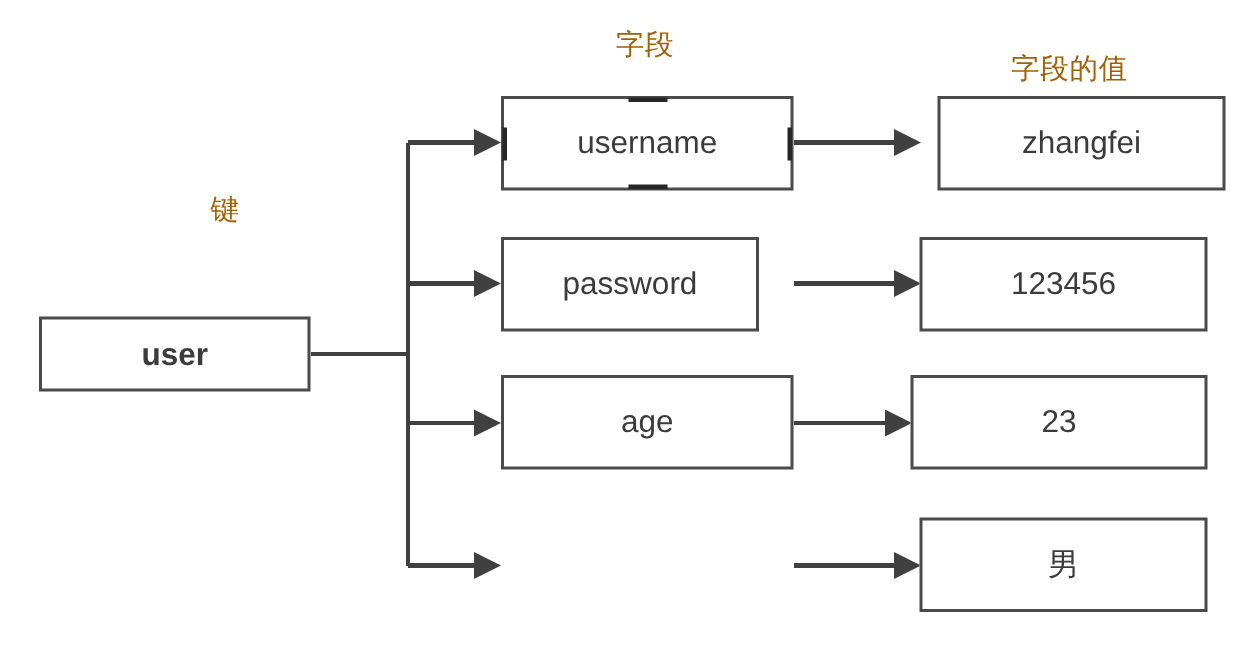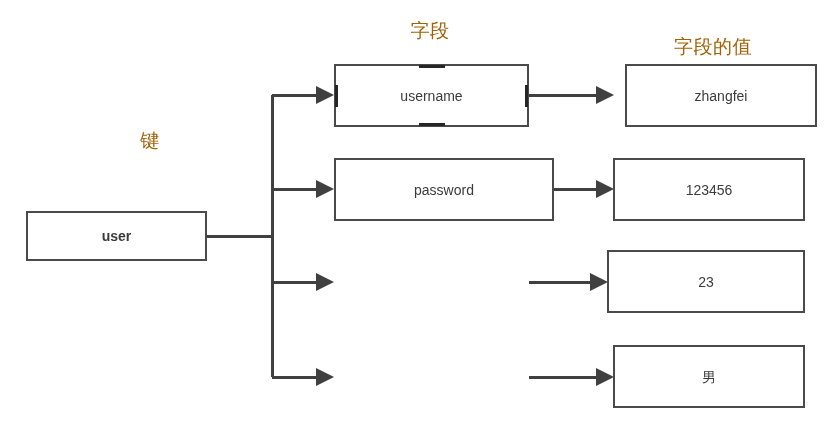--- a/index.html
+++ b/index.html
@@ -37,21 +37,21 @@
     letter-spacing: 0.5px;
   }
   .node {
     position: absolute;
     box-sizing: border-box;
     background: #ffffff;
     border: 2px solid #4a4a4a;
     display: flex;
     align-items: center;
     justify-content: center;
-    font-size: 14px;
+    font-size: 21px;
     color: #3b3b3b;
     white-space: nowrap;
   }
   .node-label {
     display: block;
     line-height: 1;
   }
   
   .port {
     position: absolute;
@@ -115,24 +115,27 @@
   </div>
 
   <div class="node" style="left:334px; top:64px; width:195px; height:63px;">
     <span class="port port-left"></span>
     <span class="port port-right"></span>
     <span class="port port-top"></span>
     <span class="port port-bottom"></span>
     <span class="node-label">username</span>
   </div>
 
-  <div class="node" style="left:334px; top:158px; width:220px; height:63px;">
+  <div class="node" style="left:334px; top:158px; width:172px; height:63px;">
     <span class="node-label">password</span>
   </div>
 
+  <div class="node" style="left:334px; top:250px; width:195px; height:63px;">
+    <span class="node-label">age</span>
+  </div>
 
 
   <div class="node" style="left:613px; top:64px; width:192px; height:63px;margin-left:12px;">
     <span class="node-label">zhangfei</span>
   </div>
 
   <div class="node" style="left:613px; top:158px; width:192px; height:63px;">
     <span class="node-label">123456</span>
   </div>
 

